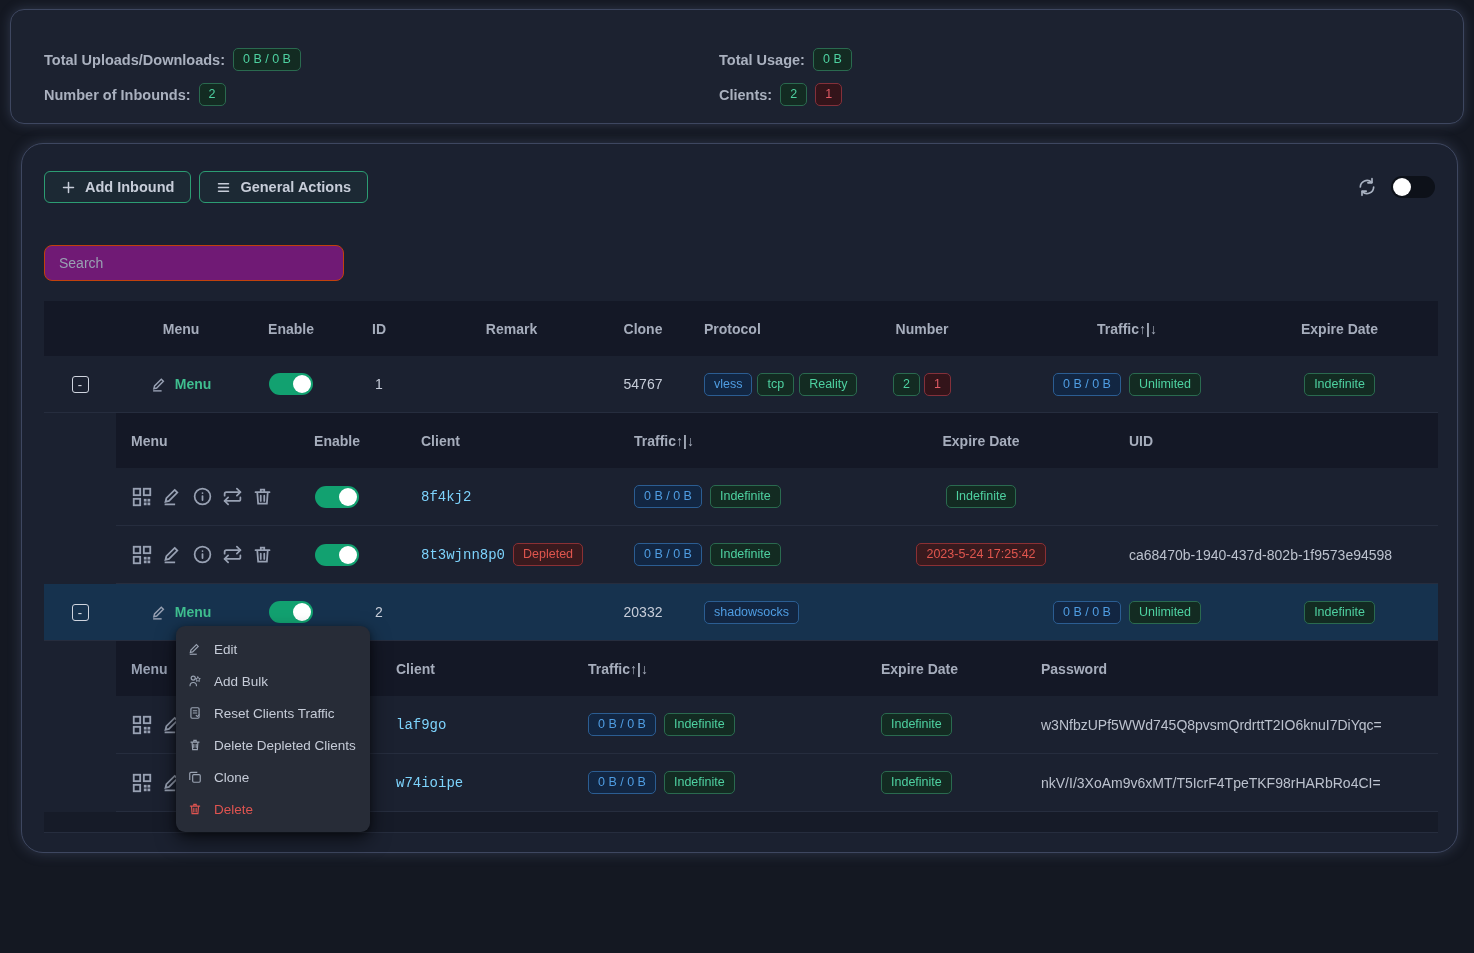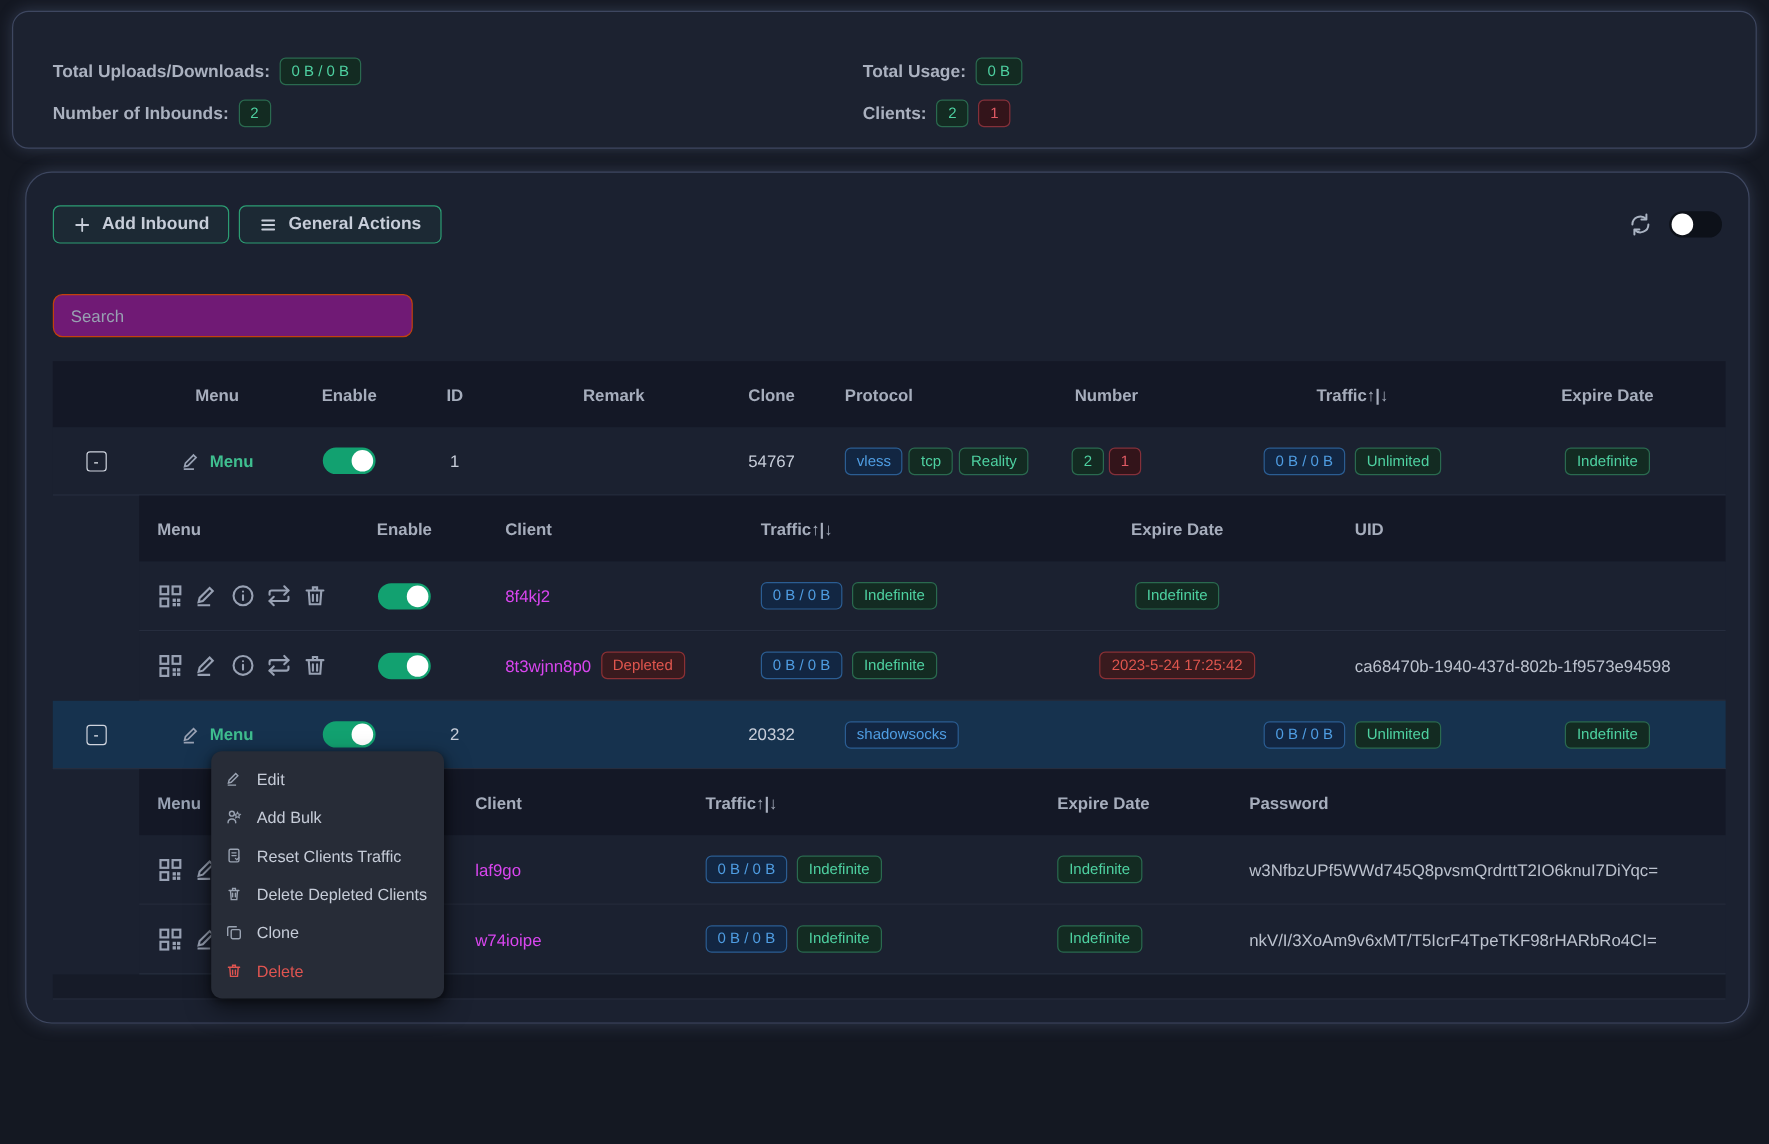--- a/index.html
+++ b/index.html
@@ -98,21 +98,21 @@
   .s2-password{flex:1;padding-left:20px;color:#bcc2ce;}
 
   .expand-box {
     width:17px;height:17px;border:1px solid #cfd4de;border-radius:3px;color:#dfe3ea;
     display:flex;align-items:center;justify-content:center;font-size:13px;line-height:1;cursor:pointer;background:transparent;
   }
   .menu-link { color:#3fbe8f; font-weight:600; cursor:pointer; display:flex; align-items:center; gap:7px; }
   .menu-link .mic { color:#98a1b3; display:flex; }
   .act-icon { color:#98a1b3; display:flex; cursor:pointer; }
   .act-icon svg { display:block; }
-  .client-name { color:#d946ef; }
+  .client-name { color:#7dd3fc;font-family:Liberation Mono, monospace; }
 
   
   .ctx {
     position:absolute; left:176px; top:626px; width:194px; z-index:50;
     background:#272c37; border-radius:9px; padding:7px 0;
     box-shadow:0 8px 20px rgba(0,0,0,.55), 0 2px 6px rgba(0,0,0,.4);
   }
   .ctx-item { display:flex; align-items:center; gap:11px; height:32px; padding:0 12px; color:#c6ccd8; font-size:13.5px; cursor:pointer; }
   .ctx-item .cicon { width:15px; display:flex; color:#9aa3b2; }
   .ctx-item.danger { color:#df5450; }

